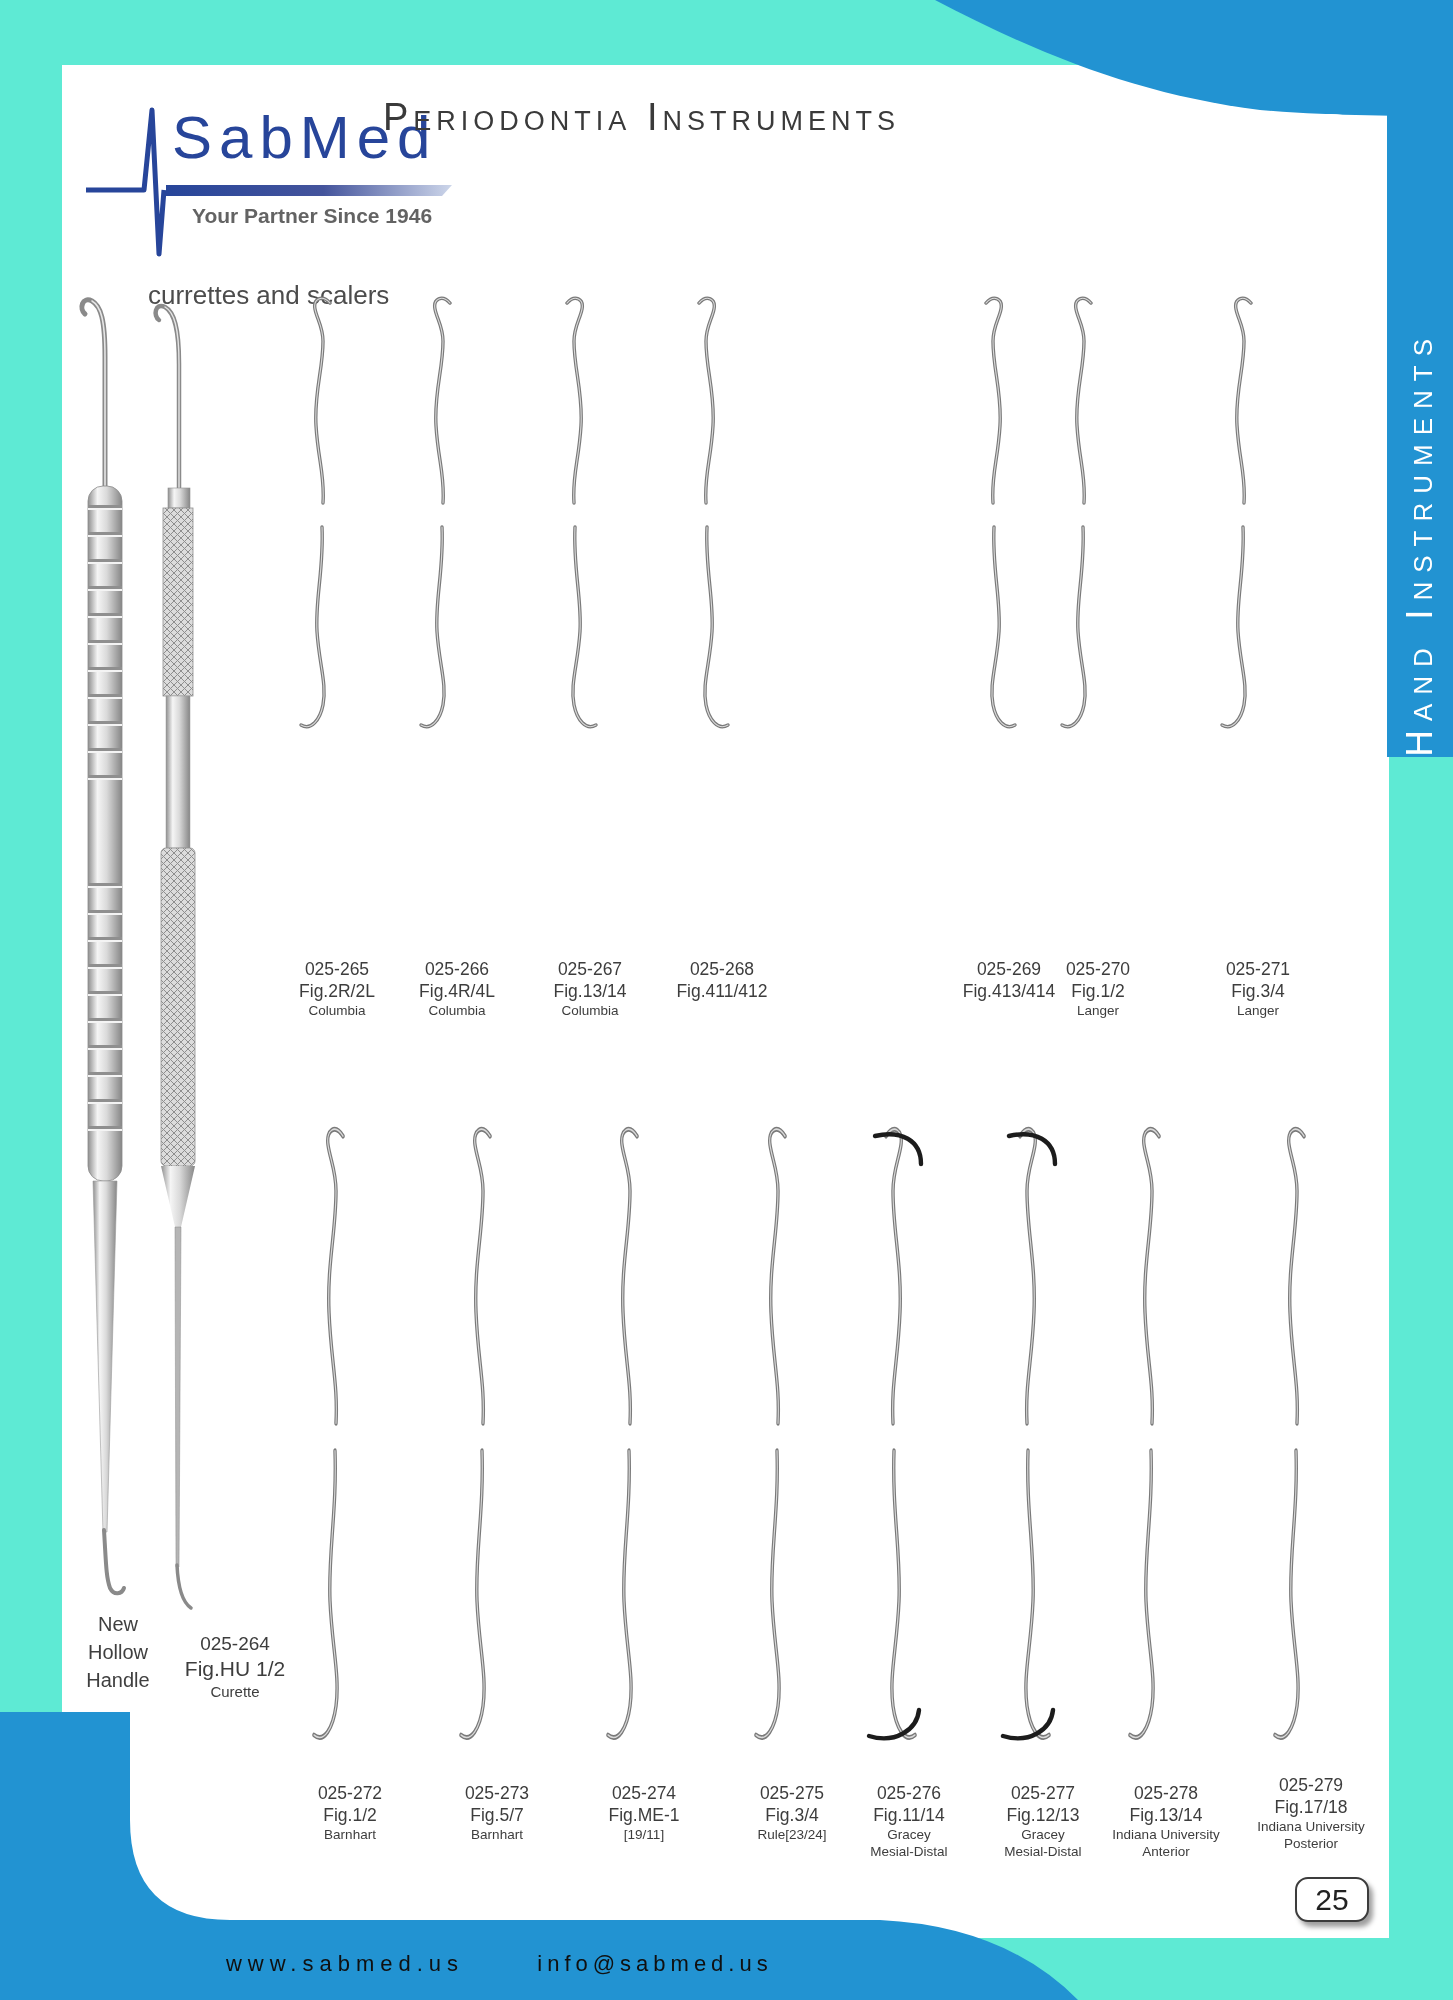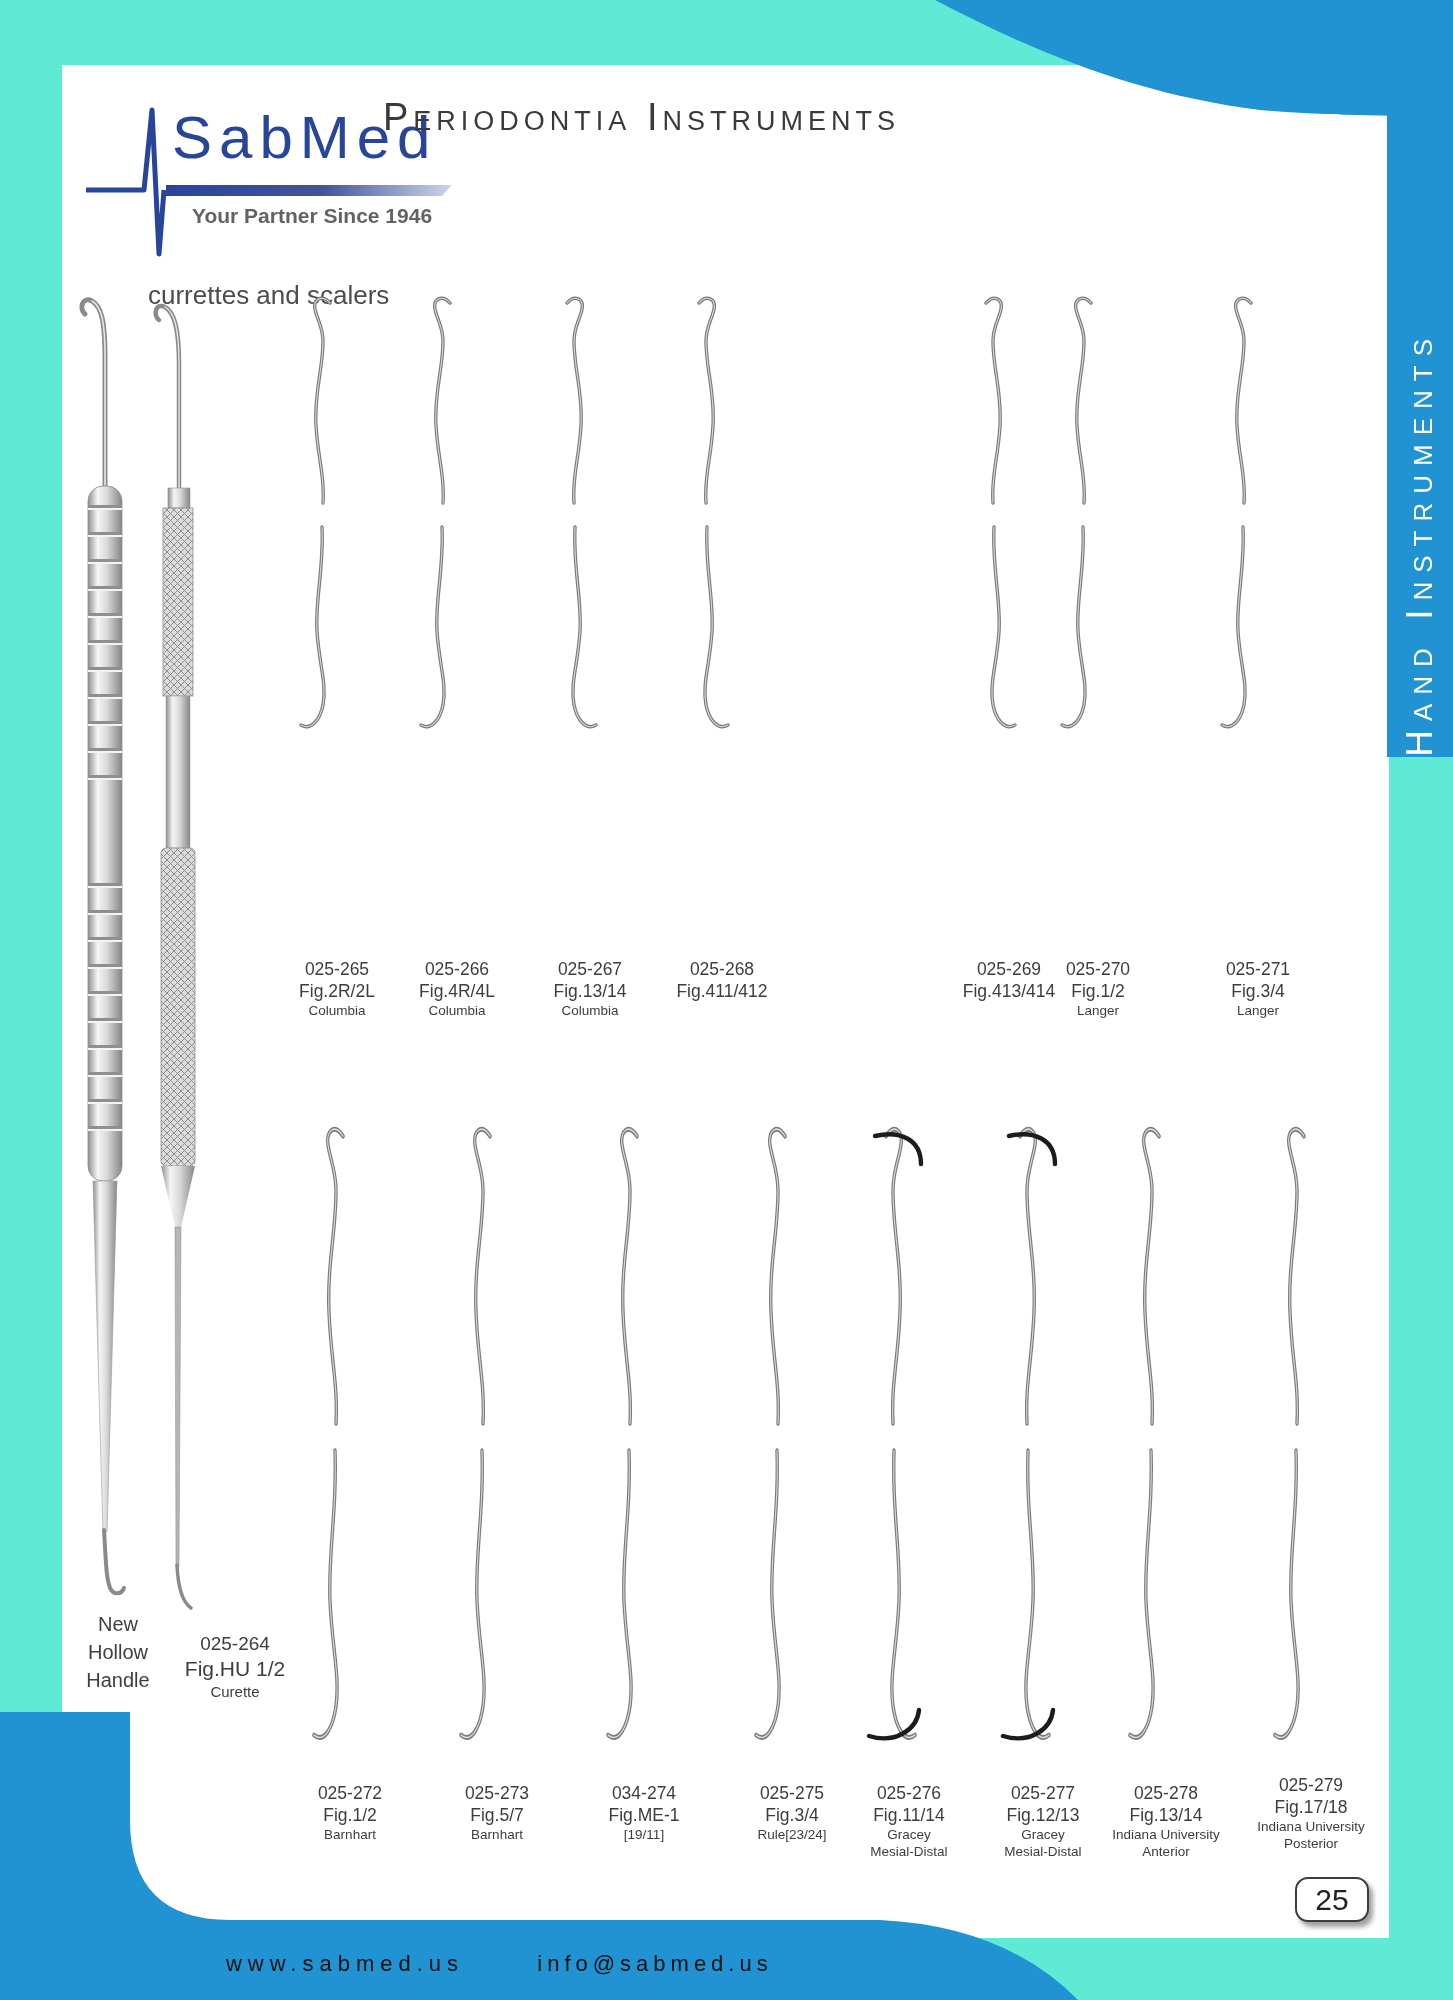--- a/index.html
+++ b/index.html
@@ -279,21 +279,21 @@
     </div>
   </div>
       <div class="item" style="left: 569px; top: 1126px;">
     <svg class="inst" width="120" height="622">
       <use href="#cur-top" x="30" width="60" y="0" height="303"></use>
       <use href="#cur-bot" x="30" width="60" y="319" height="303"></use>
       <use href="#g-top" class="tip-use" x="25" width="70" height="44" y="0"></use>
       <use href="#g-bot" class="tip-use" x="25" width="70" height="44" y="578"></use>
     </svg>
     <div class="item-label" style="margin-top: 34px;">
-      <div class="l1">034-274</div>
+      <div class="l1">025-274</div>
       <div class="l2">Fig.ME-1</div>
       <div class="l3">[19/11]</div>
 
     </div>
   </div>
       <div class="item" style="left: 717px; top: 1126px;">
     <svg class="inst" width="120" height="622">
       <use href="#cur-top" x="30" width="60" y="0" height="303"></use>
       <use href="#cur-bot" x="30" width="60" y="319" height="303"></use>
       <use href="#g-top" class="tip-use" x="25" width="70" height="44" y="0"></use>

